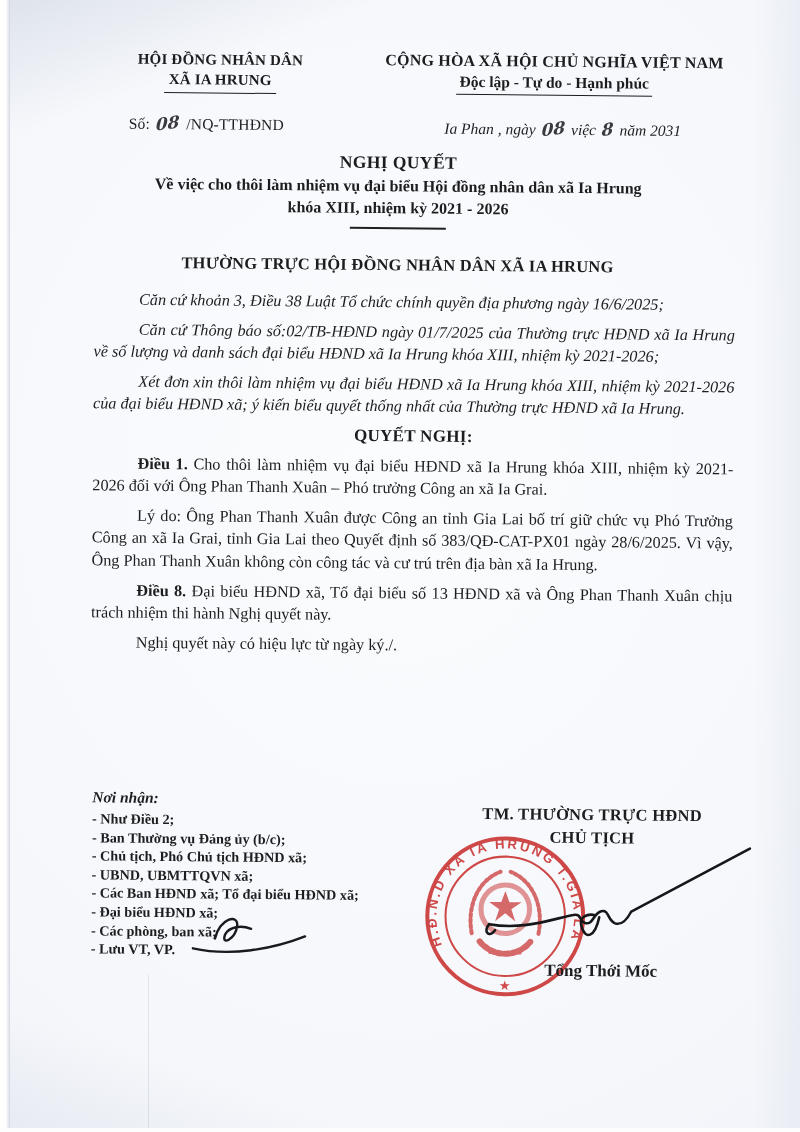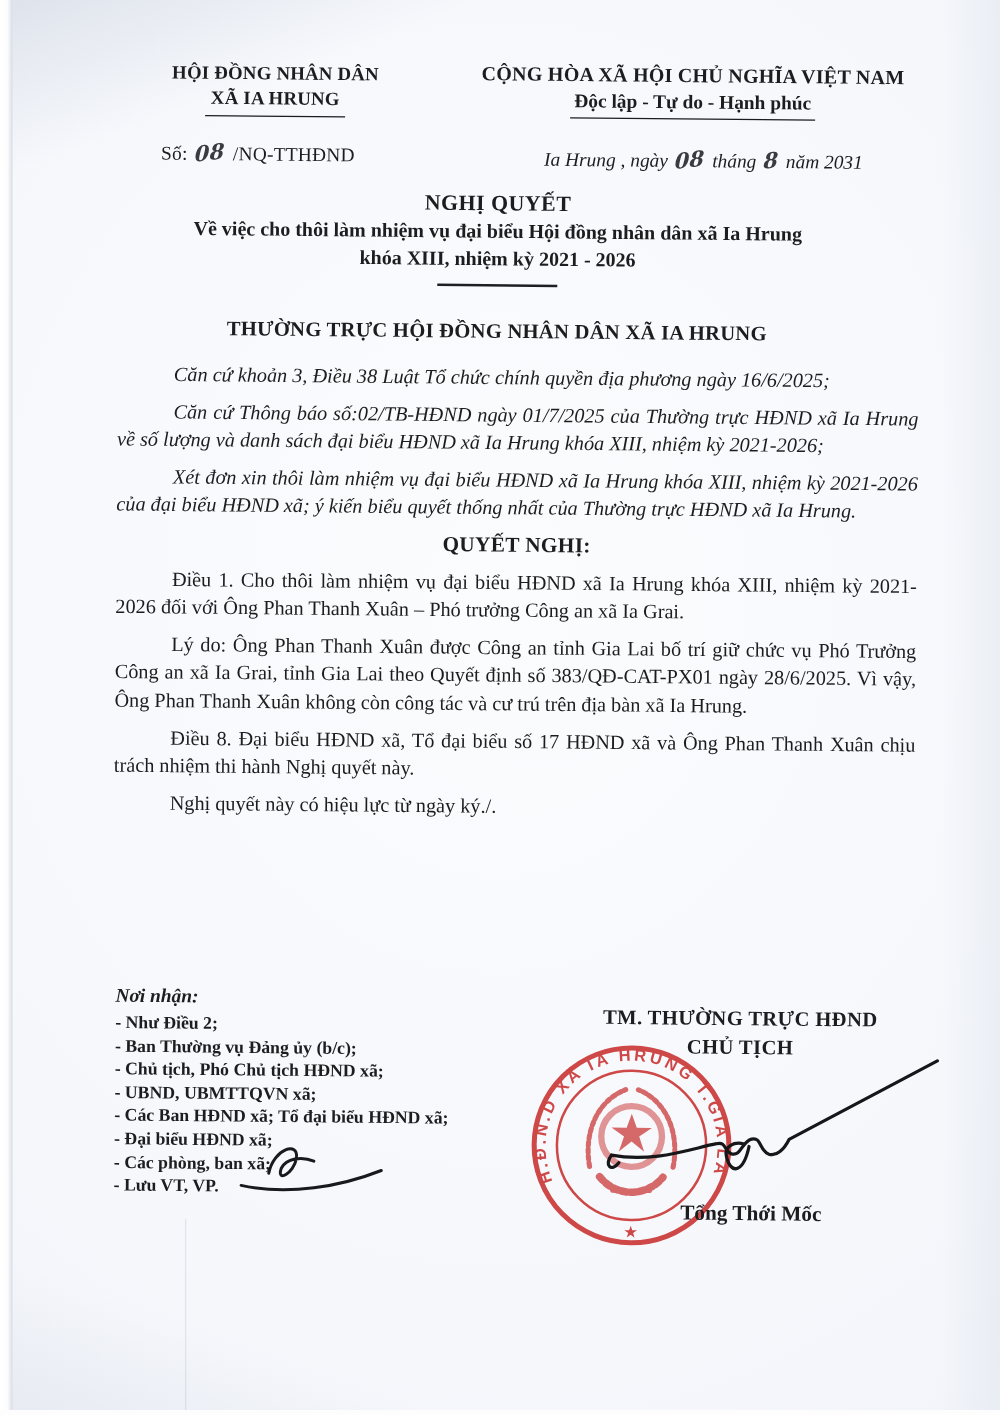--- a/index.html
+++ b/index.html
@@ -54,21 +54,21 @@
   .issuer{position:absolute;top:252px;left:0;width:100%;text-align:center;
     font-weight:bold;font-size:16.5px;letter-spacing:.2px;}
 
   
   .docbody{position:absolute;top:288px;left:97px;width:641px;
     font-size:16.2px;line-height:22.6px;text-align:justify;}
   .docbody p{margin:0 0 7px;text-indent:45px;}
   p.preamble{font-style:italic;}
   .resolves{margin:10px 0 9px;text-align:center;font-weight:bold;font-size:17px;
     text-indent:0 !important;letter-spacing:.3px;}
-  .article b{font-weight:normal;}
+  .article b{font-weight:bold;}
 
   
   .recipients{position:absolute;top:788px;left:100px;width:340px;}
   .recip-heading{font-weight:bold;font-style:italic;font-size:15.5px;margin-bottom:3px;}
   .recip-item{font-weight:bold;font-size:14.2px;line-height:18.6px;}
   .sign-block{position:absolute;top:798px;left:440px;width:320px;text-align:center;
     font-weight:bold;font-size:16.5px;line-height:23px;letter-spacing:.3px;}
   .signer{position:absolute;top:956px;left:505px;width:210px;text-align:center;
     font-weight:bold;font-size:17px;z-index:3;}
   .seal{position:absolute;left:424px;top:826px;width:180px;height:172px;z-index:2;opacity:.88;}
@@ -96,23 +96,23 @@
     <div><span class="nat-line2">Độc lập - Tự do - Hạnh phúc</span></div>
   </div>
 
   <div class="so-line">
     <span>Số:</span>
     <span class="hand">08</span>
     <span>/NQ-TTHĐND</span>
   </div>
 
   <div class="date-line">
-    <span>Ia Hrung , ngày</span>
+    <span>Ia Phan , ngày</span>
     <span class="hand">08</span>
-    <span>tháng</span>
+    <span>việc</span>
     <span class="hand">8</span>
     <span>năm 2031</span>
   </div>
 
   <div class="doctype">NGHỊ QUYẾT</div>
   <div class="subject">
     <div>Về việc cho thôi làm nhiệm vụ đại biểu Hội đồng nhân dân xã Ia Hrung</div>
     <div>khóa XIII, nhiệm kỳ 2021 - 2026</div>
   </div>
   <div class="title-underline"></div>
@@ -120,21 +120,21 @@
 
   <div class="docbody">
     <p class="preamble">Căn cứ khoản 3, Điều 38 Luật Tổ chức chính quyền địa phương ngày 16/6/2025;</p>
     <p class="preamble">Căn cứ Thông báo số:02/TB-HĐND ngày 01/7/2025 của Thường trực HĐND xã Ia Hrung về số lượng và danh sách đại biểu HĐND xã Ia Hrung khóa XIII, nhiệm kỳ 2021-2026;</p>
     <p class="preamble">Xét đơn xin thôi làm nhiệm vụ đại biểu HĐND xã Ia Hrung khóa XIII, nhiệm kỳ 2021-2026 của đại biểu HĐND xã; ý kiến biểu quyết thống nhất của Thường trực HĐND xã Ia Hrung.</p>
 
     <p class="resolves">QUYẾT NGHỊ:</p>
 
     <p class="article"><b>Điều 1.</b> <span>Cho thôi làm nhiệm vụ đại biểu HĐND xã Ia Hrung khóa XIII, nhiệm kỳ 2021-2026 đối với Ông Phan Thanh Xuân – Phó trưởng Công an xã Ia Grai.</span></p>
     <p class="article"><span>Lý do: Ông Phan Thanh Xuân được Công an tỉnh Gia Lai bố trí giữ chức vụ Phó Trưởng Công an xã Ia Grai, tỉnh Gia Lai theo Quyết định số 383/QĐ-CAT-PX01 ngày 28/6/2025. Vì vậy, Ông Phan Thanh Xuân không còn công tác và cư trú trên địa bàn xã Ia Hrung.</span></p>
-    <p class="article"><b>Điều 8.</b> <span>Đại biểu HĐND xã, Tổ đại biểu số 17 HĐND xã và Ông Phan Thanh Xuân chịu trách nhiệm thi hành Nghị quyết này.</span></p>
+    <p class="article"><b>Điều 8.</b> <span>Đại biểu HĐND xã, Tổ đại biểu số 13 HĐND xã và Ông Phan Thanh Xuân chịu trách nhiệm thi hành Nghị quyết này.</span></p>
 
     <p class="article">Nghị quyết này có hiệu lực từ ngày ký./.</p>
   </div>
 
   <div class="recipients">
     <div class="recip-heading">Nơi nhận:</div>
     <div class="recip-item">- Như Điều 2;</div>
     <div class="recip-item">- Ban Thường vụ Đảng ủy (b/c);</div>
     <div class="recip-item">- Chủ tịch, Phó Chủ tịch HĐND xã;</div>
     <div class="recip-item">- UBND, UBMTTQVN xã;</div>

